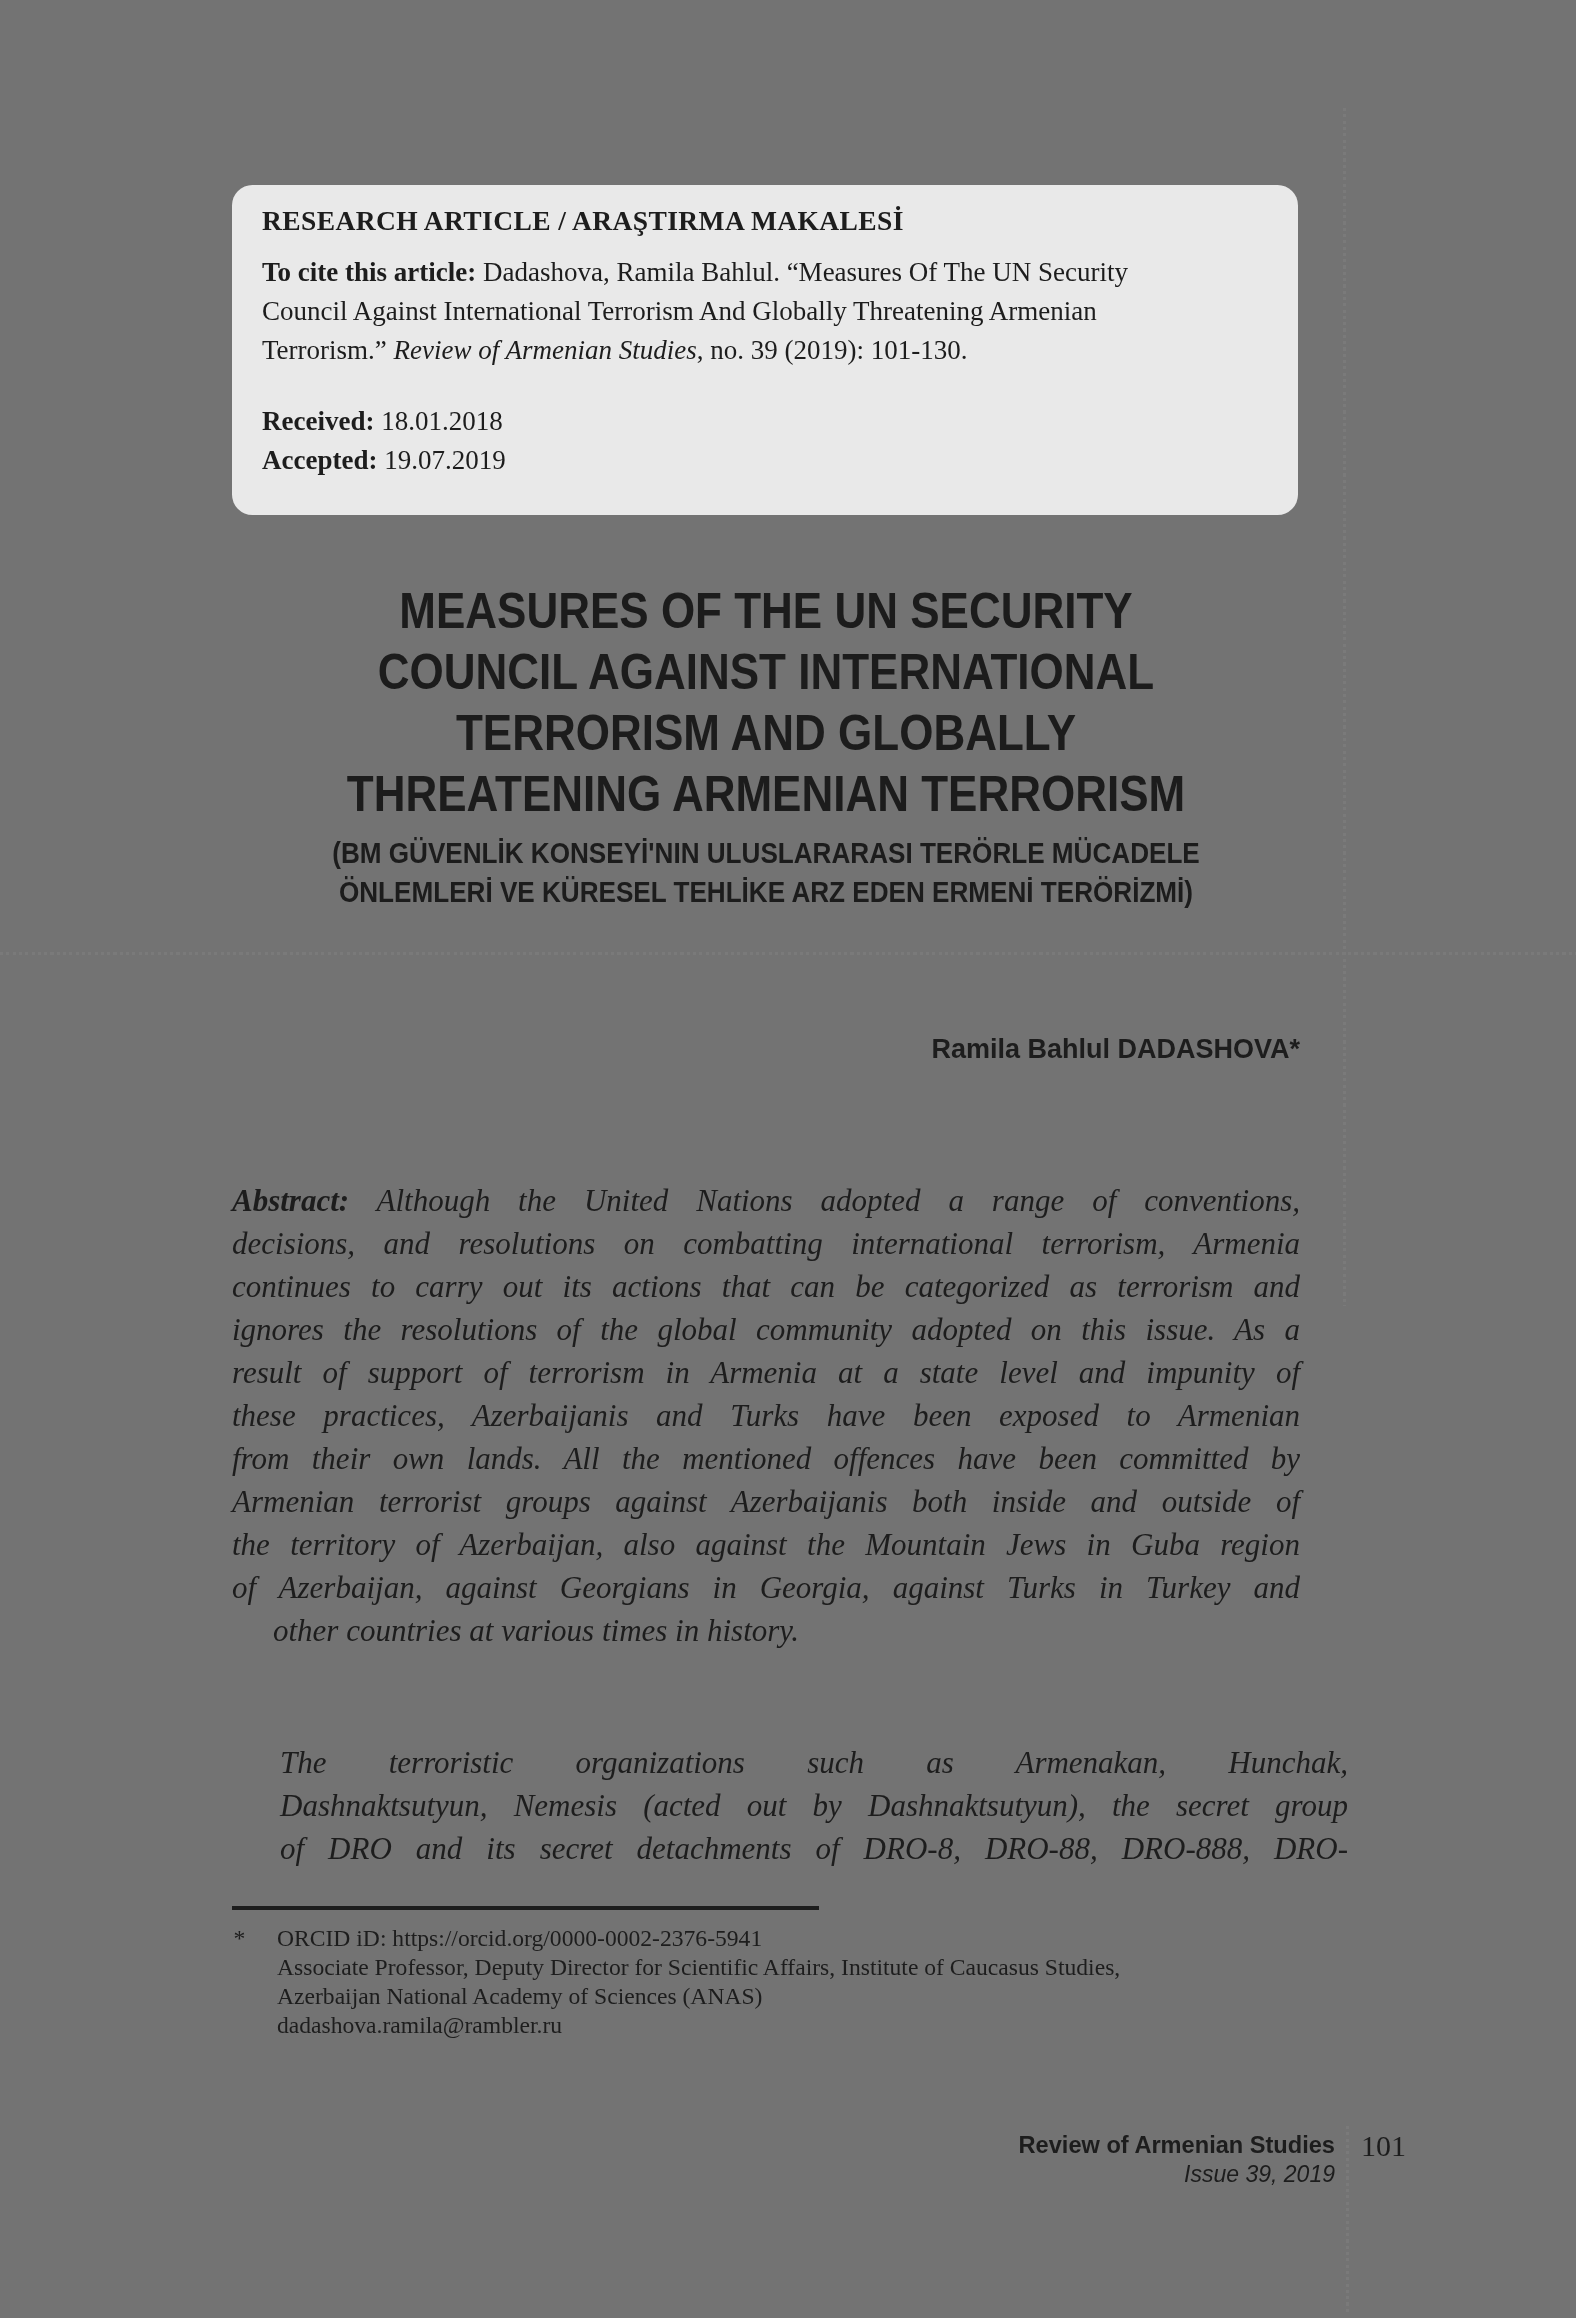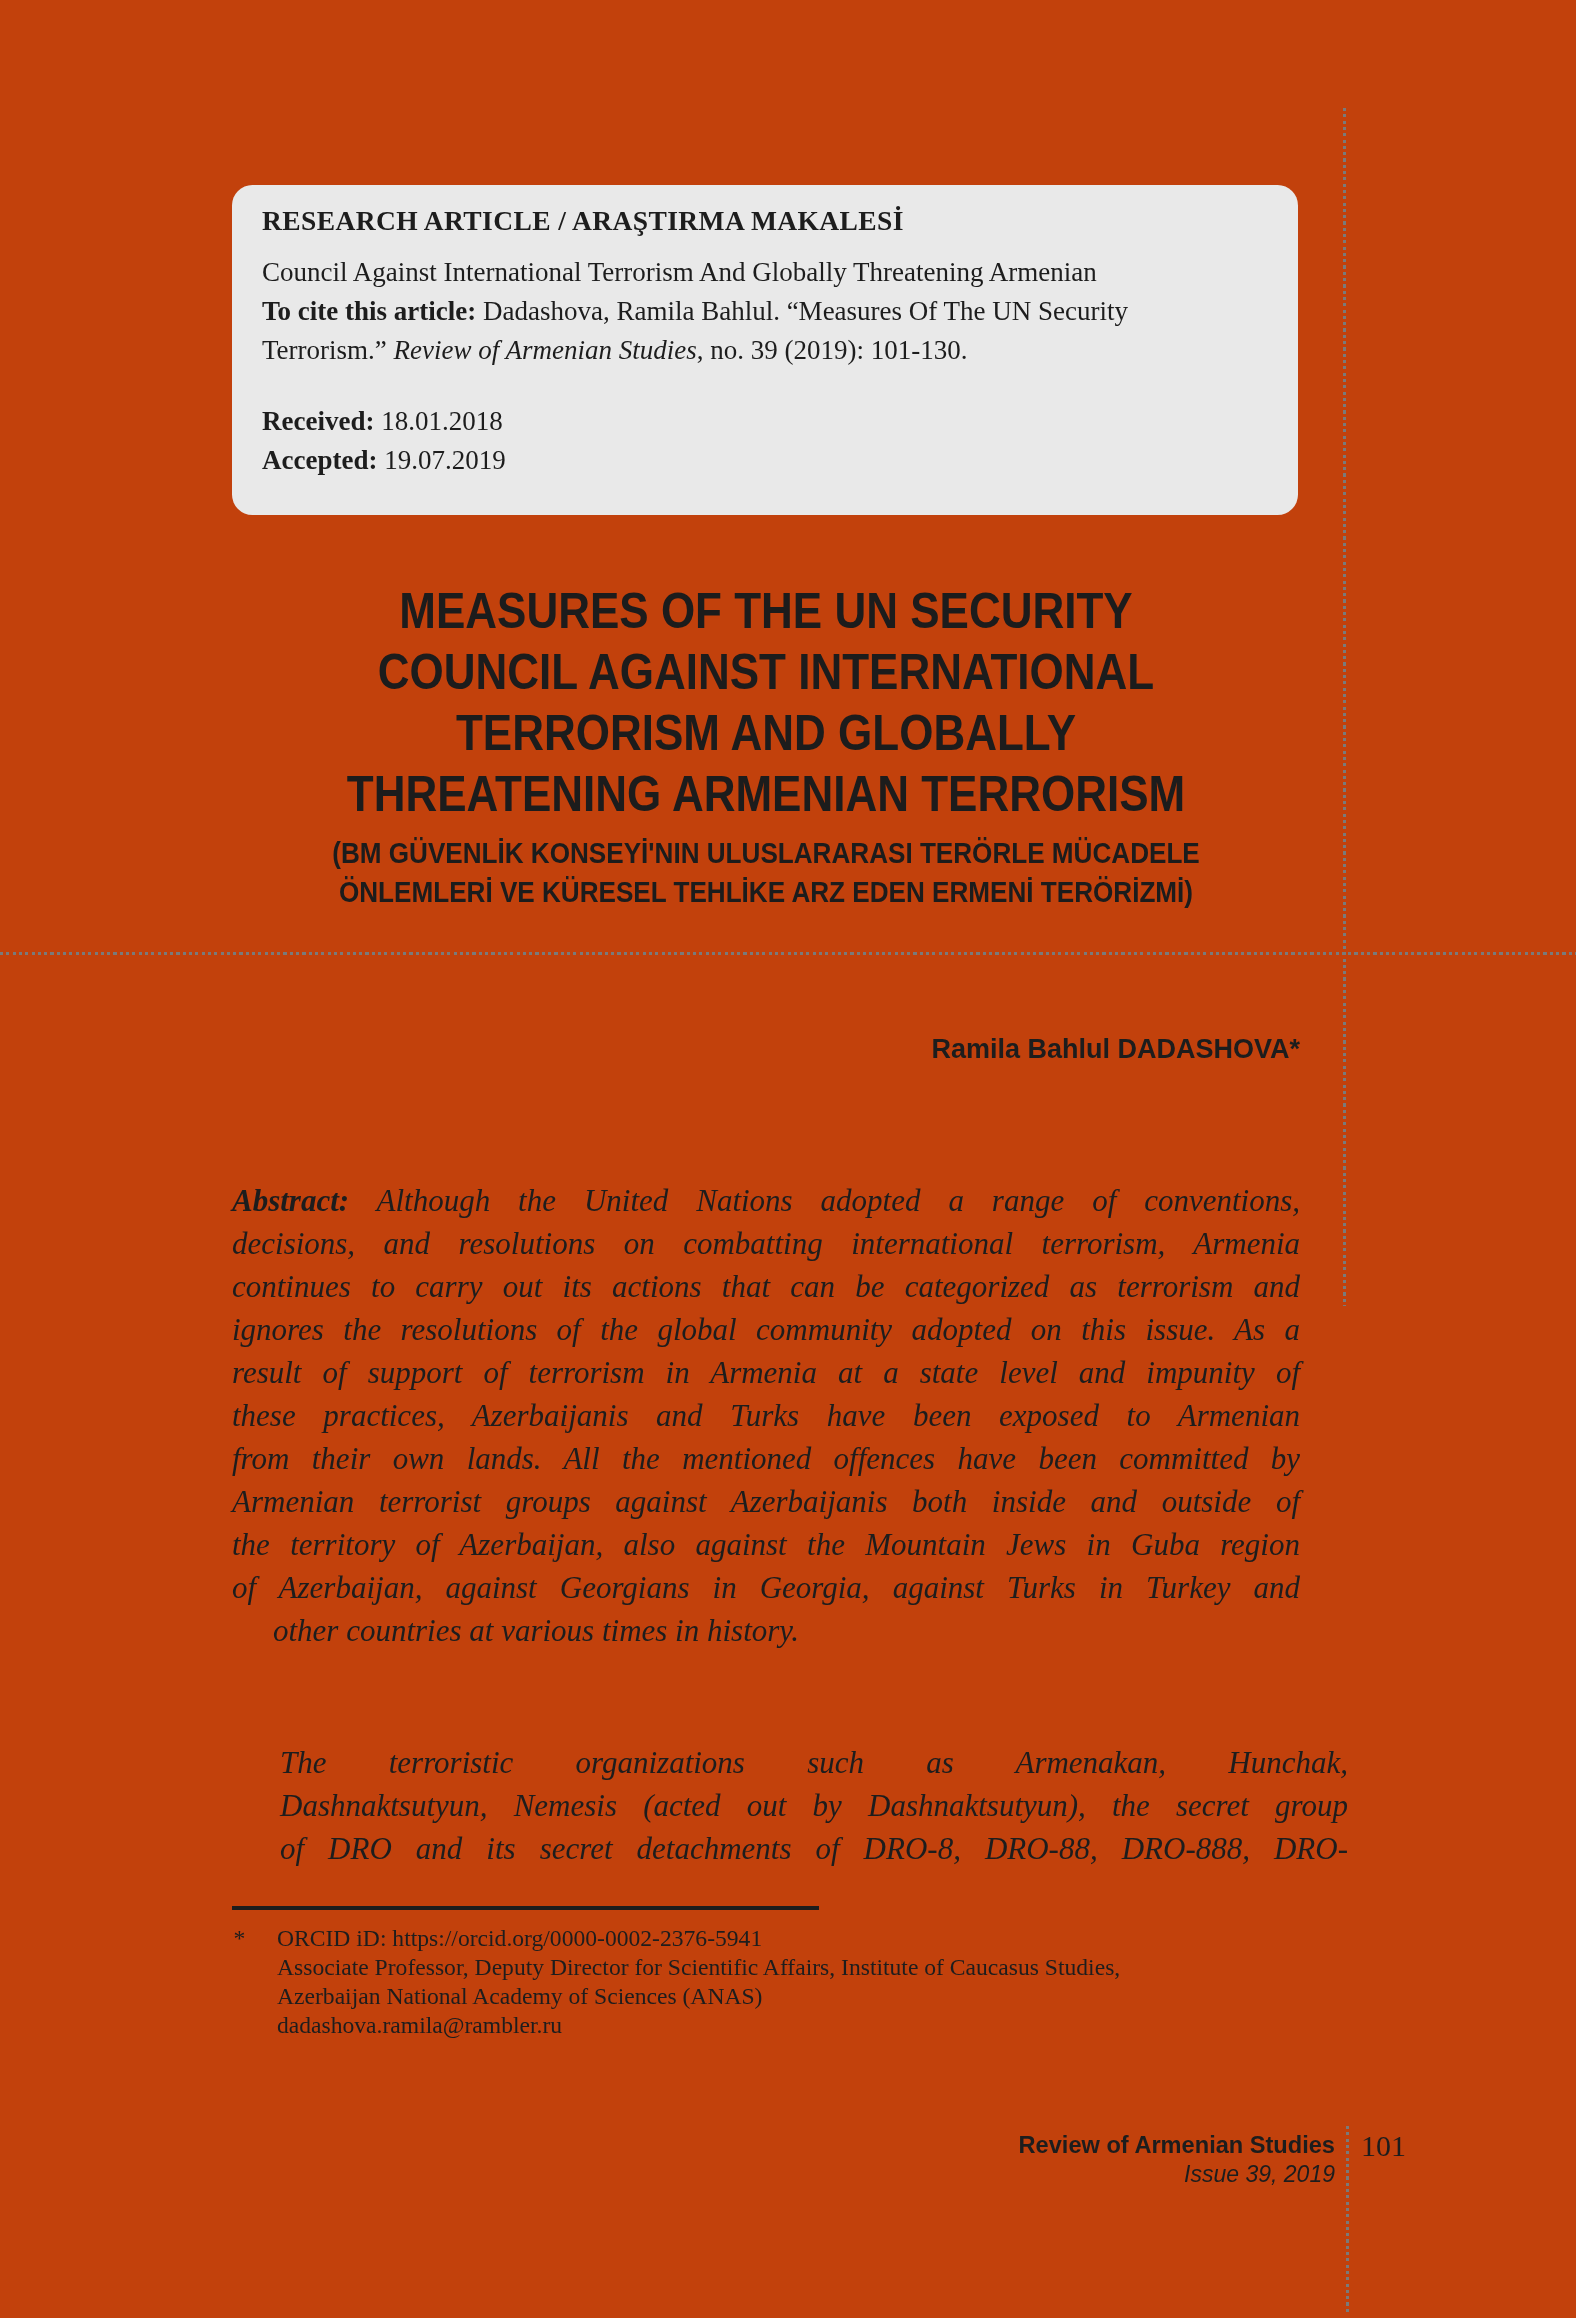--- a/index.html
+++ b/index.html
@@ -1,17 +1,17 @@
 <!DOCTYPE html>
 <html style="font-size:12.6px"><head>
 <meta charset="utf-8">
 <style>
   html,body{margin:0;padding:0;background:#fff;}
   .page{
-    position:relative;width:1577px;height:2319px;background:#c2410c;
+    position:relative;width:1577px;height:2319px;background:#737373;
     font-family:"Liberation Serif",serif;color:#1d1d1d;overflow:hidden;
   }
   
   .hdots{position:absolute;left:0;top:952px;width:1577px;height:3.1px;
     background-image:repeating-linear-gradient(to right,#7a7a7a 0 3.1px,transparent 3.1px 6.3px);}
   .vdots{position:absolute;width:3.1px;
     background-image:repeating-linear-gradient(to bottom,#7a7a7a 0 3.1px,transparent 3.1px 6.3px);}
   .vdots1{left:1343px;top:108px;height:1198px;}
   .vdots2{left:1346px;top:2126px;height:188px;}
   
@@ -54,22 +54,22 @@
 </head>
 <body>
 
 <div class="page">
 
   <div class="vdots vdots1"></div>
 
   <div class="graybox">
     <div class="box-header">RESEARCH ARTICLE / ARAŞTIRMA MAKALESİ</div>
     <div class="box-cite">
+      <div class="cite-line"><b>To cite this article:</b><span> Dadashova, Ramila Bahlul. “Measures Of The UN Security</span></div>
       <div class="cite-line">Council Against International Terrorism And Globally Threatening Armenian</div>
-      <div class="cite-line"><b>To cite this article:</b><span> Dadashova, Ramila Bahlul. “Measures Of The UN Security</span></div>
       <div class="cite-line"><span>Terrorism.” </span><i>Review of Armenian Studies</i><span>, no. 39 (2019): 101-130.</span></div>
     </div>
     <div class="box-dates">
       <div class="date-line"><b>Received:</b><span> 18.01.2018</span></div>
       <div class="date-line"><b>Accepted:</b><span> 19.07.2019</span></div>
     </div>
   </div>
 
   <div class="title">
     <div class="tline">MEASURES OF THE UN SECURITY</div>

